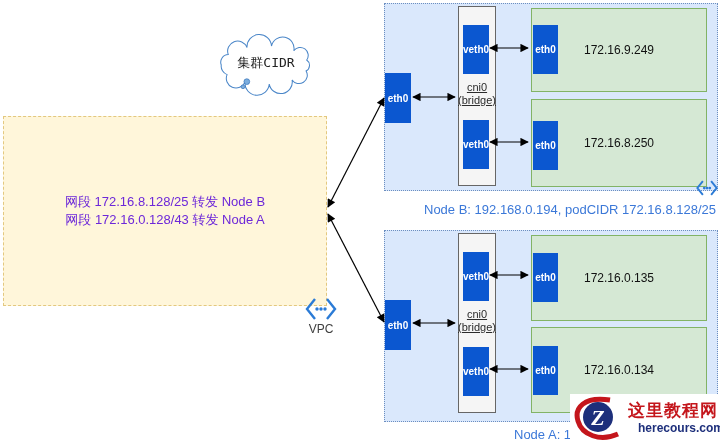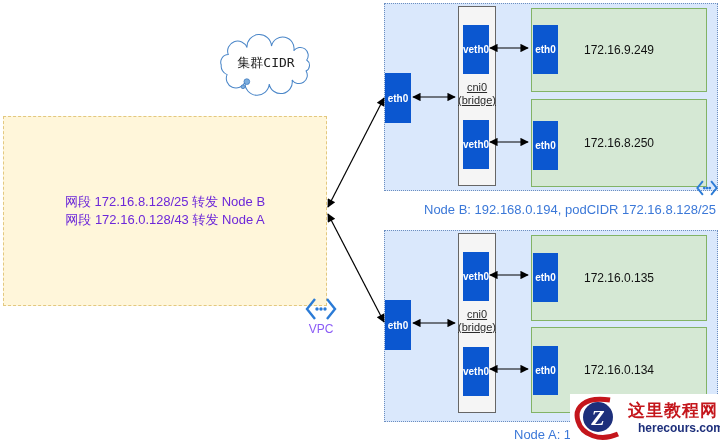--- a/index.html
+++ b/index.html
@@ -13,21 +13,21 @@
               align-items:flex-start;justify-content:center;font-family:"DejaVu Sans Mono",monospace;
               font-size:13px;color:#222;line-height:18px;}
 
   
   #route-box{left:3px;top:116px;width:322px;height:188px;background:#fff6da;
              border:1px dashed #e3c87f;display:flex;flex-direction:column;
              align-items:center;justify-content:center;font-size:13px;color:#6d28d9;line-height:18px;}
 
   
   #vpc-icon{left:305px;top:296px;width:32px;height:26px;}
-  #vpc-label{left:295px;top:322px;width:52px;text-align:center;color:#8b5cf6;font-size:12px;}
+  #vpc-label{left:295px;top:322px;width:52px;text-align:center;color:#404040;font-size:12px;}
 
   
   .node{background:#dae8fc;border:1px dotted #6c8ebf;}
   #node-b{left:384px;top:3px;width:332px;height:186px;}
   #node-a{left:384px;top:230px;width:332px;height:190px;}
 
   .iface{position:absolute;background:#0b57d0;color:#fff;display:flex;align-items:center;
          justify-content:center;font-size:10px;font-weight:bold;}
   .node-eth{left:0px;top:69px;width:26px;height:50px;}
 

